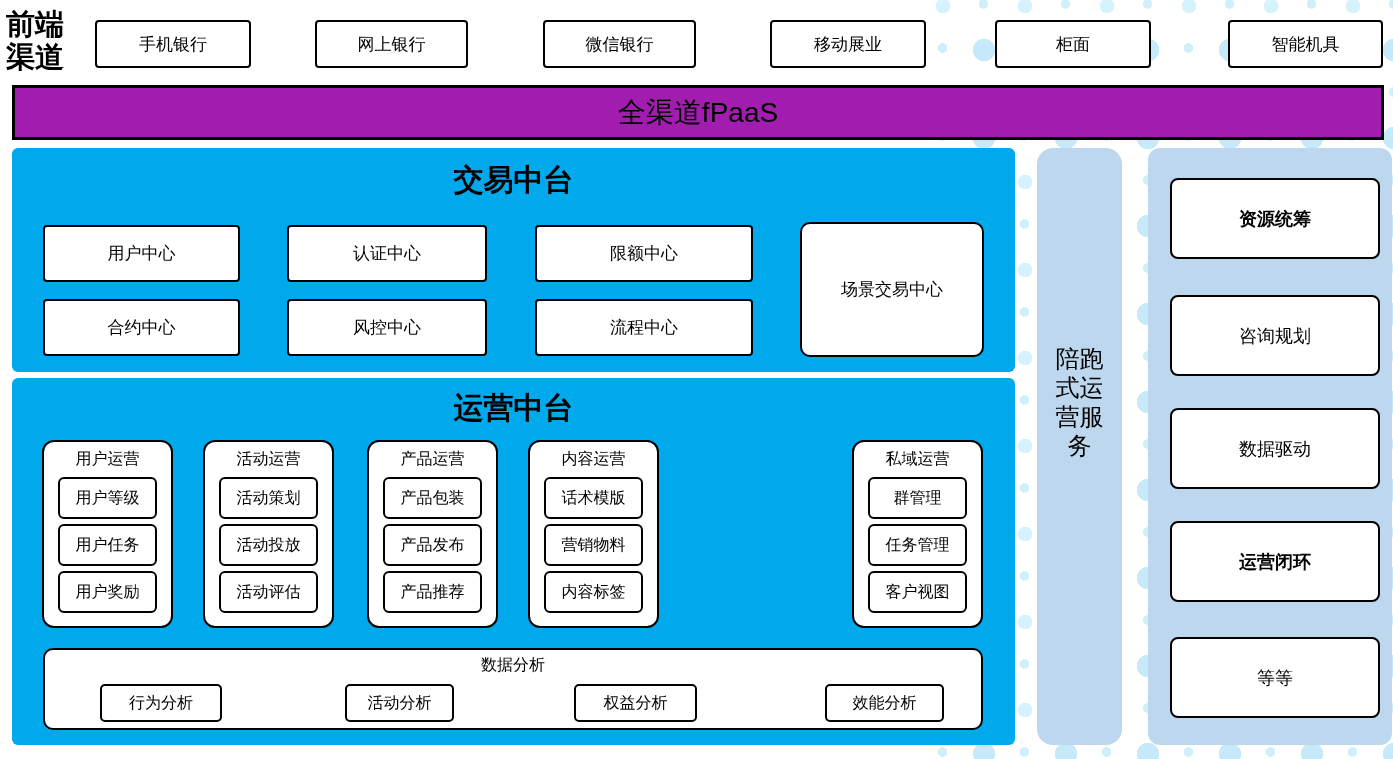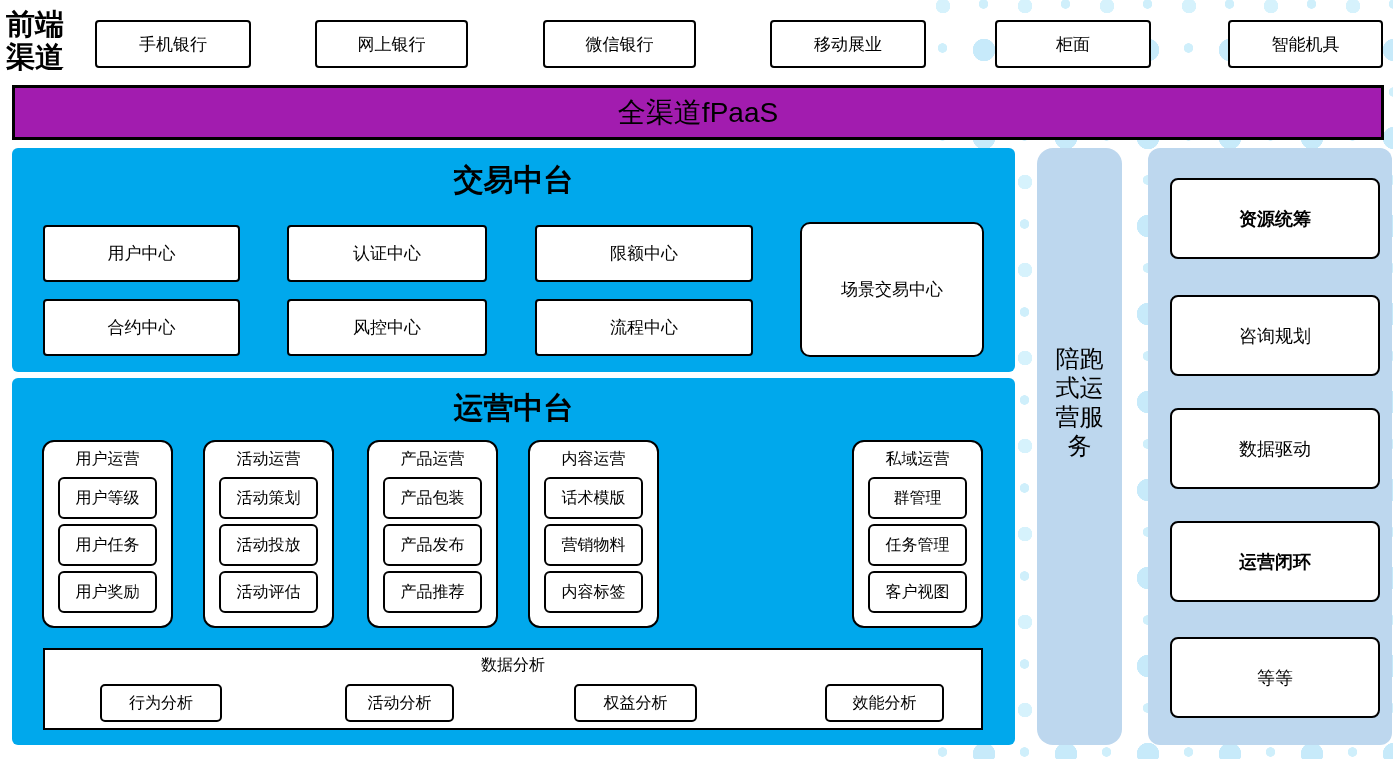--- a/index.html
+++ b/index.html
@@ -50,21 +50,21 @@
   .opcol { position:absolute; top:62px; width:131px; height:188px; background:#fff;
     border:2px solid #000; border-radius:12px; padding-top:5px; }
   .opcol.k0{left:30px;} .opcol.k1{left:191px;} .opcol.k2{left:355px;}
   .opcol.k3{left:516px;} .opcol.k4{left:678px;} .opcol.k5{left:840px;}
   .opcol .hdr { text-align:center; font-size:16px; height:26px; line-height:24px; }
   .opcol .item { width:99px; height:42px; margin:4px auto 5px auto; background:#fff;
     border:2px solid #000; border-radius:6px; display:flex; align-items:center;
     justify-content:center; font-size:16px; }
 
   .analysis { position:absolute; left:31px; top:270px; width:940px; height:82px;
-    background:#fff; border:2px solid #000; border-radius:0; }
+    background:#fff; border:2px solid #000; border-radius:10px; }
   .analysis .hdr { text-align:center; font-size:16px; padding-top:5px; }
   .analysis .abox { position:absolute; top:34px; height:38px; background:#fff;
     border:2px solid #000; border-radius:5px; display:flex; align-items:center;
     justify-content:center; font-size:16px; }
   .abox.a0{left:55px;width:122px;} .abox.a1{left:300px;width:109px;}
   .abox.a2{left:529px;width:123px;} .abox.a3{left:780px;width:119px;}
 
   .companion { position:absolute; left:1037px; top:148px; width:85px; height:597px;
     background:#bdd7ee; border-radius:16px; z-index:1; }
   .companion .vtxt { position:absolute; top:196px; left:0; width:100%;

